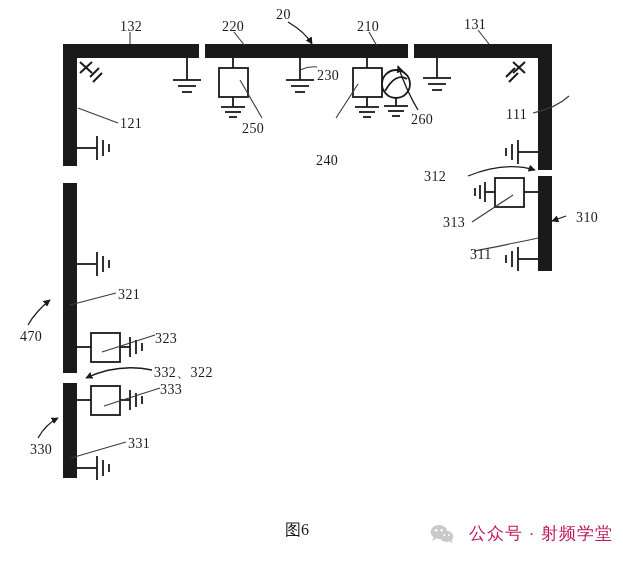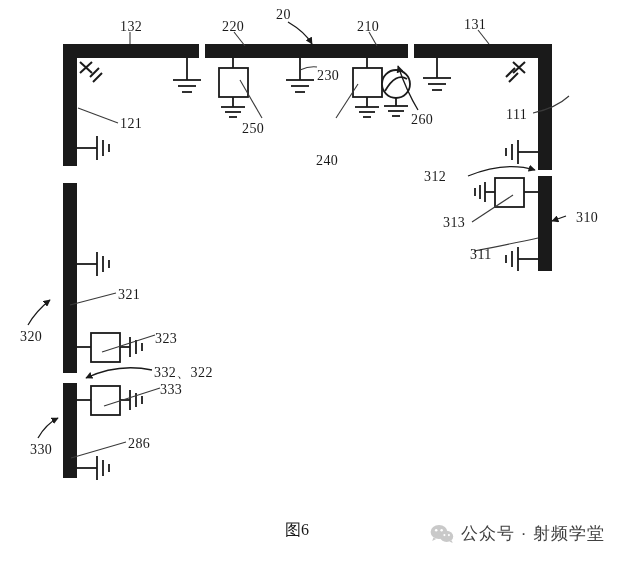--- a/index.html
+++ b/index.html
@@ -46,22 +46,22 @@
     font-size: 16px;
     color: #1a1a1a;
     white-space: nowrap;
   }
   .watermark {
     position: absolute;
     left: 430px;
     top: 522px;
     display: flex;
     align-items: center;
-    gap: 7px;
-    color: #404040;
+    gap: 15px;
+    color: #be185d;
     font-family: "Liberation Sans", sans-serif;
     font-size: 17px;
     white-space: nowrap;
     letter-spacing: 1px;
     user-select: none;
   }
   .watermark .wm-icon {
     display: inline-flex;
     align-items: center;
   }
@@ -271,26 +271,26 @@
   <div class="ref-label" style="left:242px; top:122px;">250</div>
   <div class="ref-label" style="left:317px; top:69px;">230</div>
   <div class="ref-label" style="left:316px; top:122px;margin-top:32px;">240</div>
   <div class="ref-label" style="left:411px; top:113px;">260</div>
   <div class="ref-label" style="left:506px; top:108px;">111</div>
   <div class="ref-label" style="left:424px; top:170px;">312</div>
   <div class="ref-label" style="left:576px; top:211px;">310</div>
   <div class="ref-label" style="left:443px; top:216px;">313</div>
   <div class="ref-label" style="left:446px; top:248px;margin-left:24px;">311</div>
   <div class="ref-label" style="left:118px; top:288px;">321</div>
-  <div class="ref-label" style="left:20px; top:330px;">320</div>
+  <div class="ref-label" style="left:20px; top:330px;">470</div>
   <div class="ref-label" style="left:155px; top:332px;">323</div>
   <div class="ref-label" style="left:154px; top:366px;">332、322</div>
   <div class="ref-label" style="left:160px; top:383px;">333</div>
   <div class="ref-label" style="left:30px; top:443px;">330</div>
-  <div class="ref-label" style="left:128px; top:437px;">286</div>
+  <div class="ref-label" style="left:128px; top:437px;">331</div>
 
   <div class="fig-caption">图6</div>
 
   <div class="watermark">
     <span class="wm-icon">
       <svg width="24" height="20" viewBox="0 0 24 20" aria-hidden="true">
         <ellipse cx="9" cy="8" rx="8.4" ry="7" fill="#c9c9c9"></ellipse>
         <path d="M 3.4 13.4 L 2.2 17 L 6.2 15.1 Z" fill="#c9c9c9"></path>
         <circle cx="6.2" cy="6.3" r="1.25" fill="#ffffff"></circle>
         <circle cx="11.6" cy="6.3" r="1.25" fill="#ffffff"></circle>

